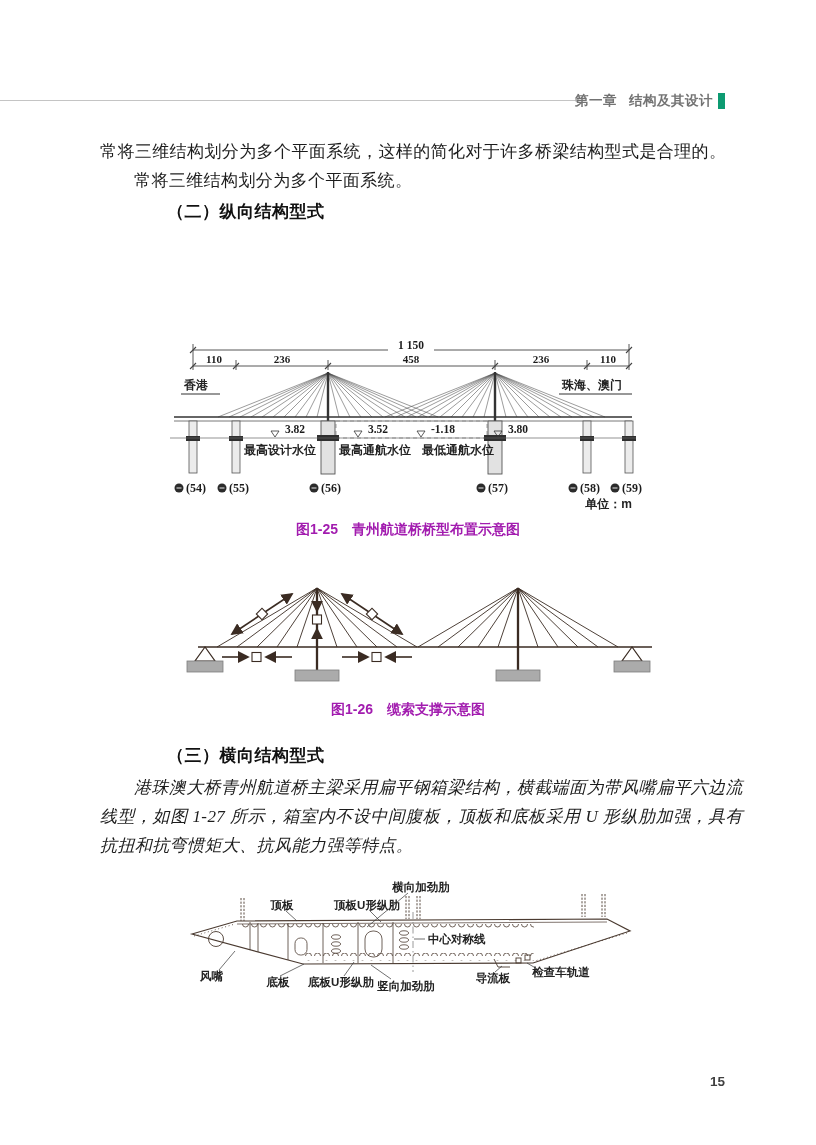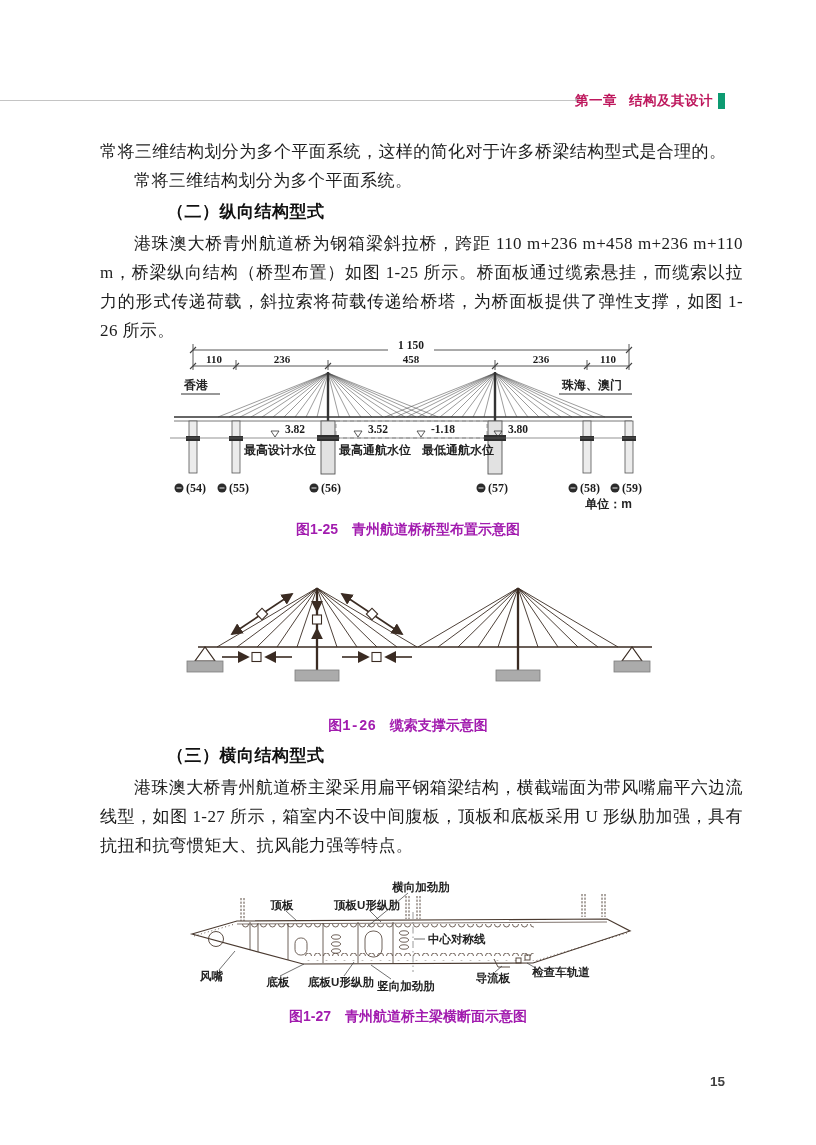--- a/index.html
+++ b/index.html
@@ -1,21 +1,21 @@
 <!DOCTYPE html>
 <html><head>
 <meta charset="utf-8">
 <style>
   html,body{margin:0;padding:0;background:#e9e9e9;}
   .page{position:relative;width:816px;height:1145px;background:#ffffff;margin:0 auto;
         font-family:"Liberation Serif",serif;color:#1c1c1c;overflow:hidden;}
   .hdr-rule{position:absolute;left:0;top:100px;width:576px;height:1px;background:#c4c4c4;}
   .hdr-dot{position:absolute;left:575px;top:98px;width:4px;height:4px;border-radius:50%;background:#b3b3b3;}
   .hdr-text{position:absolute;top:92px;right:103px;font-family:"Liberation Sans",sans-serif;
-            font-weight:bold;font-size:13.5px;color:#be185d;letter-spacing:.5px;}
+            font-weight:bold;font-size:13.5px;color:#737373;letter-spacing:.5px;}
   .hdr-text .gap{display:inline-block;width:12px;}
   .hdr-bar{position:absolute;left:718px;top:93px;width:7px;height:16px;background:#0d9b72;}
   .body-block{position:absolute;left:100px;width:643px;font-size:17px;line-height:29px;
               text-align:justify;letter-spacing:.4px;}
   .body-block p{margin:0;}
   .indent{text-indent:2em;}
   .sec-head{position:absolute;left:122px;font-family:"Liberation Sans",sans-serif;
             font-weight:bold;font-size:17px;color:#111;letter-spacing:.5px;margin-left:45px;}
   .caption{position:absolute;left:0;right:0;text-align:center;font-family:"Liberation Sans",sans-serif;
            font-weight:bold;font-size:14px;color:#a21caf;}
@@ -36,23 +36,20 @@
   <div class="hdr-text"><span>第一章</span><span class="gap"></span><span>结构及其设计</span></div>
   <div class="hdr-bar"></div>
 
   <div class="body-block" style="top:137px;">
     <p>常将三维结构划分为多个平面系统，这样的简化对于许多桥梁结构型式是合理的。</p>
     <p class="indent">常将三维结构划分为多个平面系统。</p>
   </div>
 
   <div class="sec-head" style="top:200px;">（二）纵向结构型式</div>
 
-  <div class="body-block" style="top:229px;">
-    <p class="indent">港珠澳大桥青州航道桥为钢箱梁斜拉桥，跨距 110 m+236 m+458 m+236 m+110 m，桥梁纵向结构（桥型布置）如图 1-25 所示。桥面板通过缆索悬挂，而缆索以拉力的形式传递荷载，斜拉索将荷载传递给桥塔，为桥面板提供了弹性支撑，如图 1-26 所示。</p>
-  </div>
 
   <div class="fig" style="left:168px;top:336px;">
     <svg width="480" height="182" viewBox="0 0 480 182">
       <g stroke="#444" stroke-width="0.9" fill="none">
         <line x1="25" y1="14" x2="461" y2="14"></line>
         <line x1="25" y1="8" x2="25" y2="34"></line>
         <line x1="461" y1="8" x2="461" y2="34"></line>
         <line x1="68" y1="24" x2="68" y2="34"></line>
         <line x1="160" y1="24" x2="160" y2="34"></line>
         <line x1="327" y1="24" x2="327" y2="34"></line>
@@ -211,25 +208,25 @@
         <line x1="139" y1="77" x2="139" y2="63" stroke="#3a2b22" stroke-width="1.6" marker-end="url(#ah)"></line>
         <line x1="44" y1="91" x2="70" y2="91" stroke="#3a2b22" stroke-width="1.6" marker-end="url(#ah)"></line>
         <rect x="74" y="86.5" width="9" height="9" fill="#fff" stroke="#3a2b22" stroke-width="1.1"></rect>
         <line x1="114" y1="91" x2="88" y2="91" stroke="#3a2b22" stroke-width="1.6" marker-end="url(#ah)"></line>
         <line x1="164" y1="91" x2="190" y2="91" stroke="#3a2b22" stroke-width="1.6" marker-end="url(#ah)"></line>
         <rect x="194" y="86.5" width="9" height="9" fill="#fff" stroke="#3a2b22" stroke-width="1.1"></rect>
         <line x1="234" y1="91" x2="208" y2="91" stroke="#3a2b22" stroke-width="1.6" marker-end="url(#ah)"></line>
       </g>
     </svg>
   </div>
-  <div class="caption" style="top:717px;font-family:Liberation Mono, monospace;">图1-26　缆索支撑示意图</div>
+  <div class="caption" style="top:701px;">图1-26　缆索支撑示意图</div>
 
   <div class="sec-head" style="top:744px;">（三）横向结构型式</div>
 
-  <div class="body-block" style="top:773px;">
+  <div class="body-block" style="top:773px;font-style:italic;">
     <p class="indent">港珠澳大桥青州航道桥主梁采用扁平钢箱梁结构，横截端面为带风嘴扁平六边流线型，如图 1-27 所示，箱室内不设中间腹板，顶板和底板采用 U 形纵肋加强，具有抗扭和抗弯惯矩大、抗风能力强等特点。</p>
   </div>
 
   <div class="fig" style="left:178px;top:876px;">
     <svg width="470" height="126" viewBox="0 0 470 126">
       <defs>
         <pattern id="ur-d" width="9" height="8" patternUnits="userSpaceOnUse">
           <path d="M1.5,0 a3,3 0 0 0 6,0" fill="none" stroke="#4a3a30" stroke-width="0.8"></path>
         </pattern>
         <pattern id="ur-u" width="9" height="8" patternUnits="userSpaceOnUse">
@@ -293,16 +290,15 @@
         <text class="figtext" x="250" y="67">中心对称线</text>
         <text class="figtext" x="22" y="104">风嘴</text>
         <text class="figtext" x="100" y="110" text-anchor="middle">底板</text>
         <text class="figtext" x="163" y="110" text-anchor="middle">底板U形纵肋</text>
         <text class="figtext" x="228" y="114" text-anchor="middle">竖向加劲肋</text>
         <text class="figtext" x="315" y="106" text-anchor="middle">导流板</text>
         <text class="figtext" x="383" y="100" text-anchor="middle">检查车轨道</text>
       </g>
     </svg>
   </div>
-  <div class="caption" style="top:1008px;">图1-27　青州航道桥主梁横断面示意图</div>
 
   <div class="pgnum">15</div>
 </div>
 
 </body></html>

